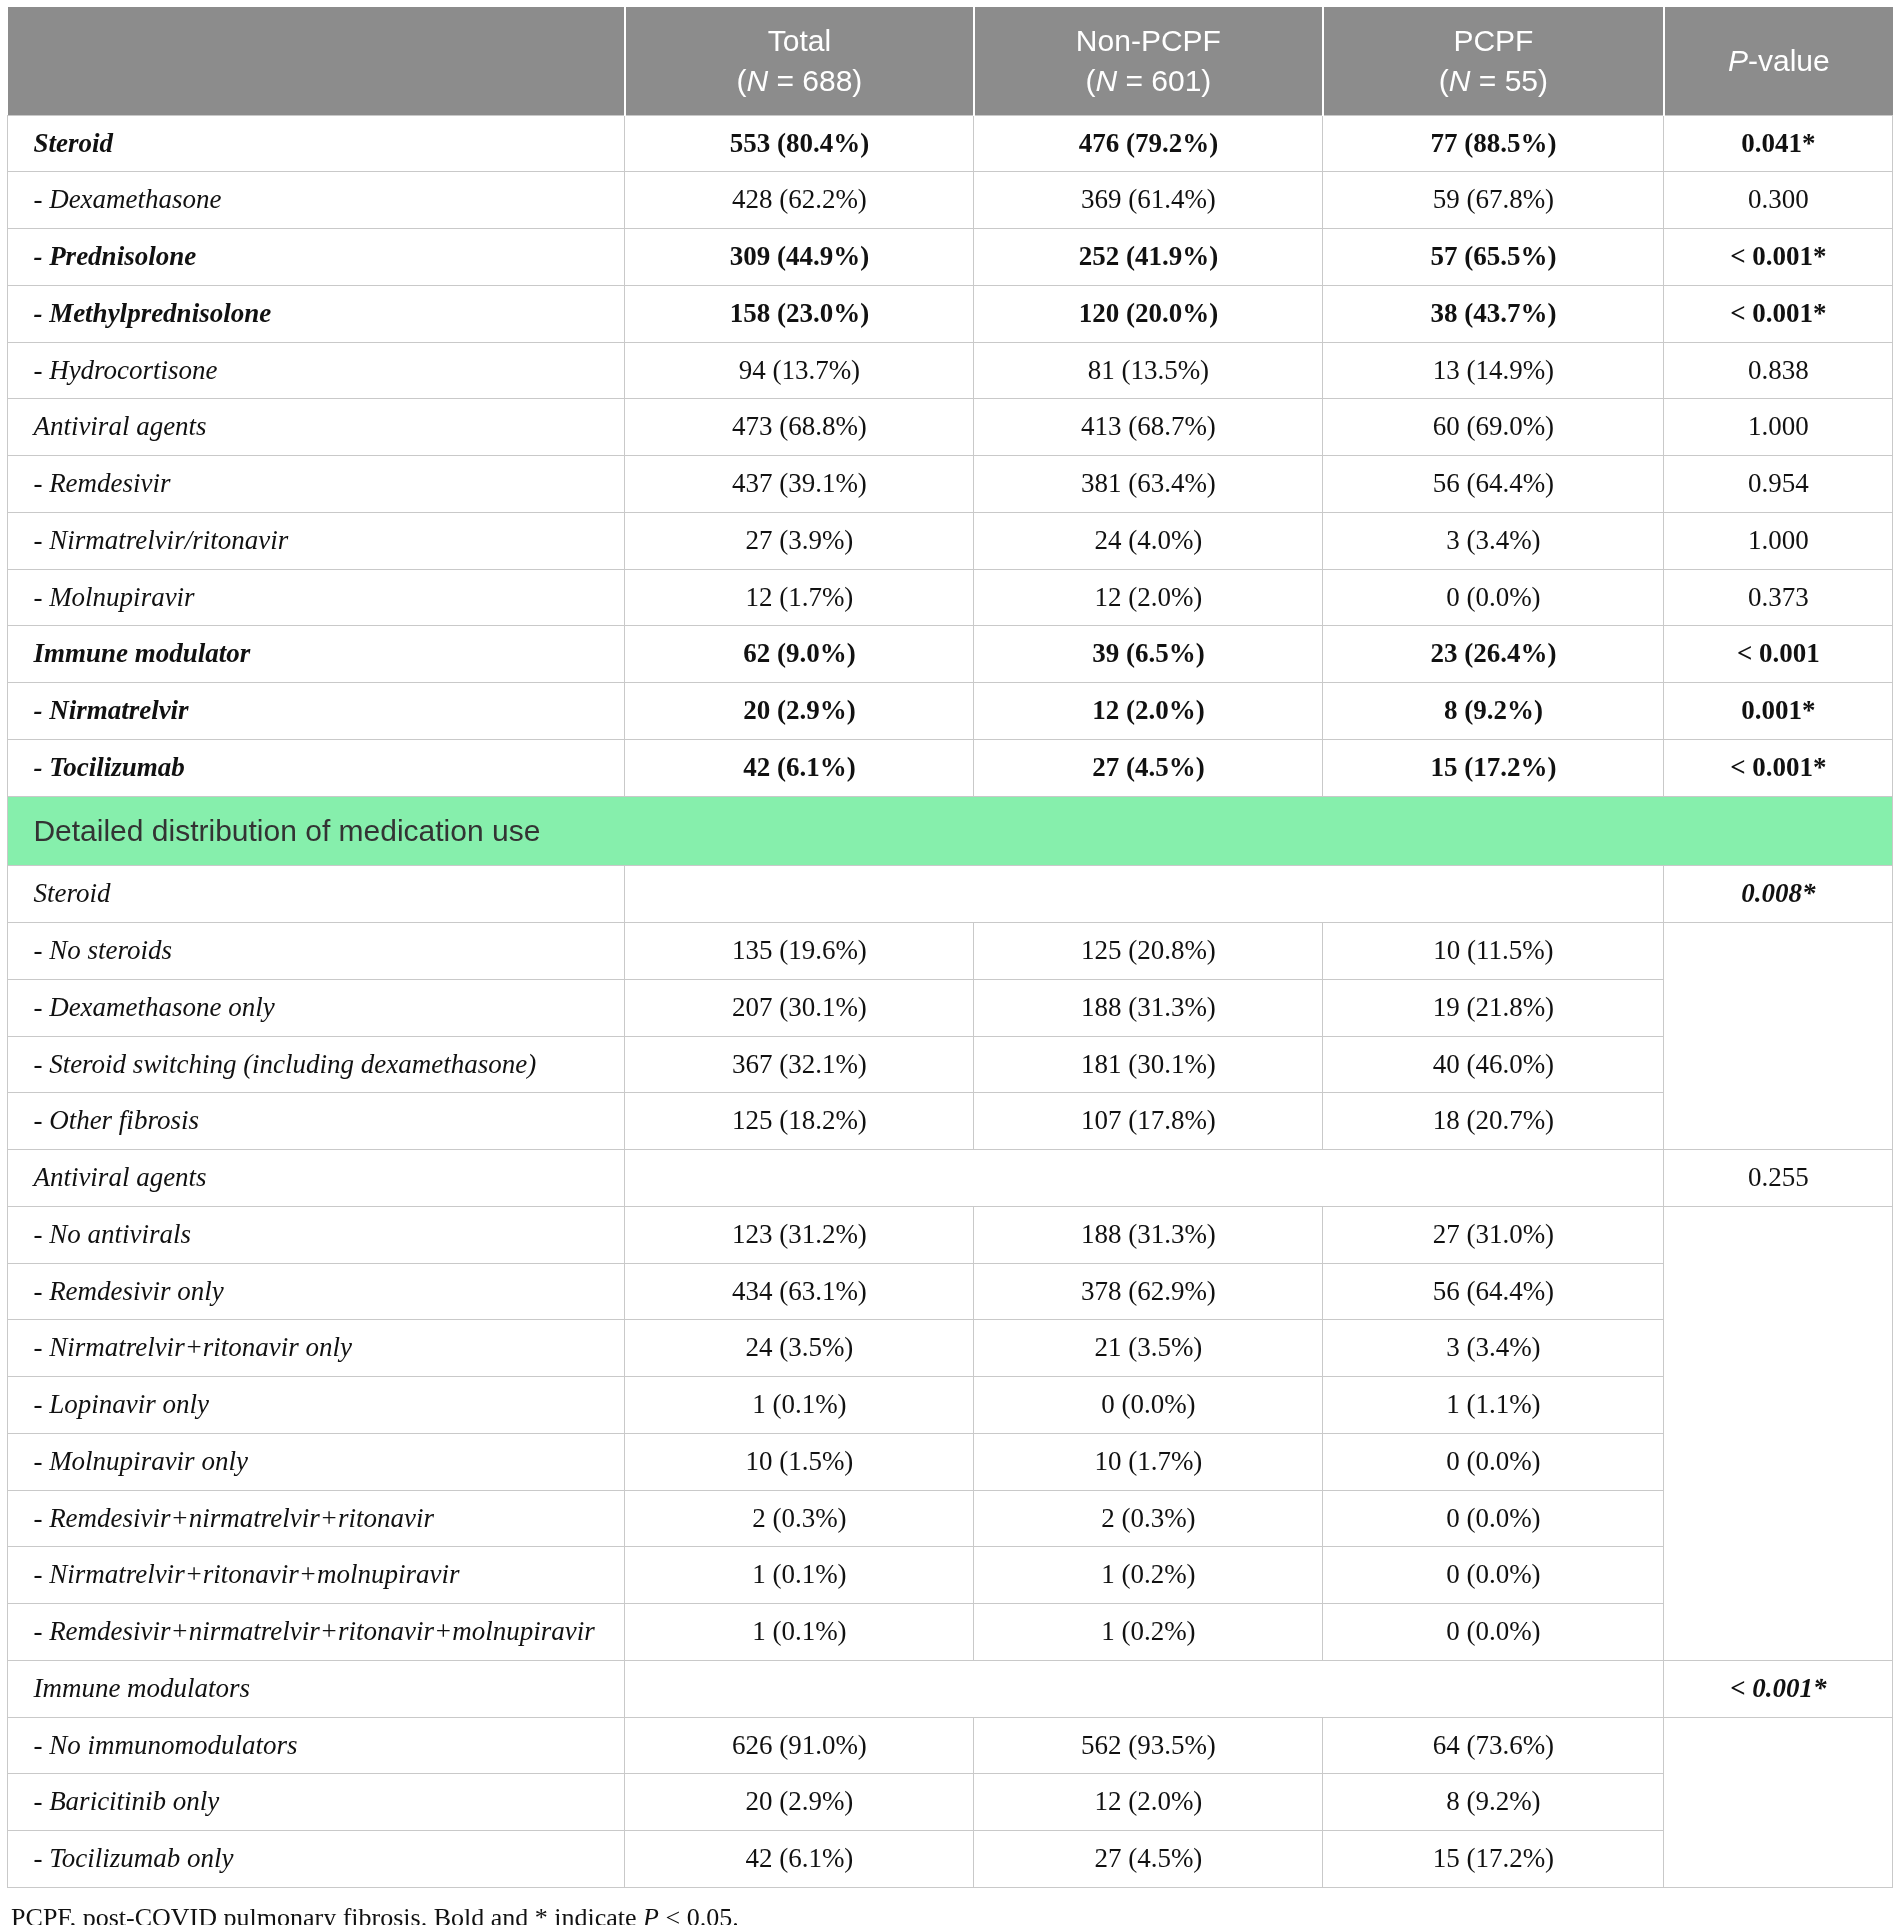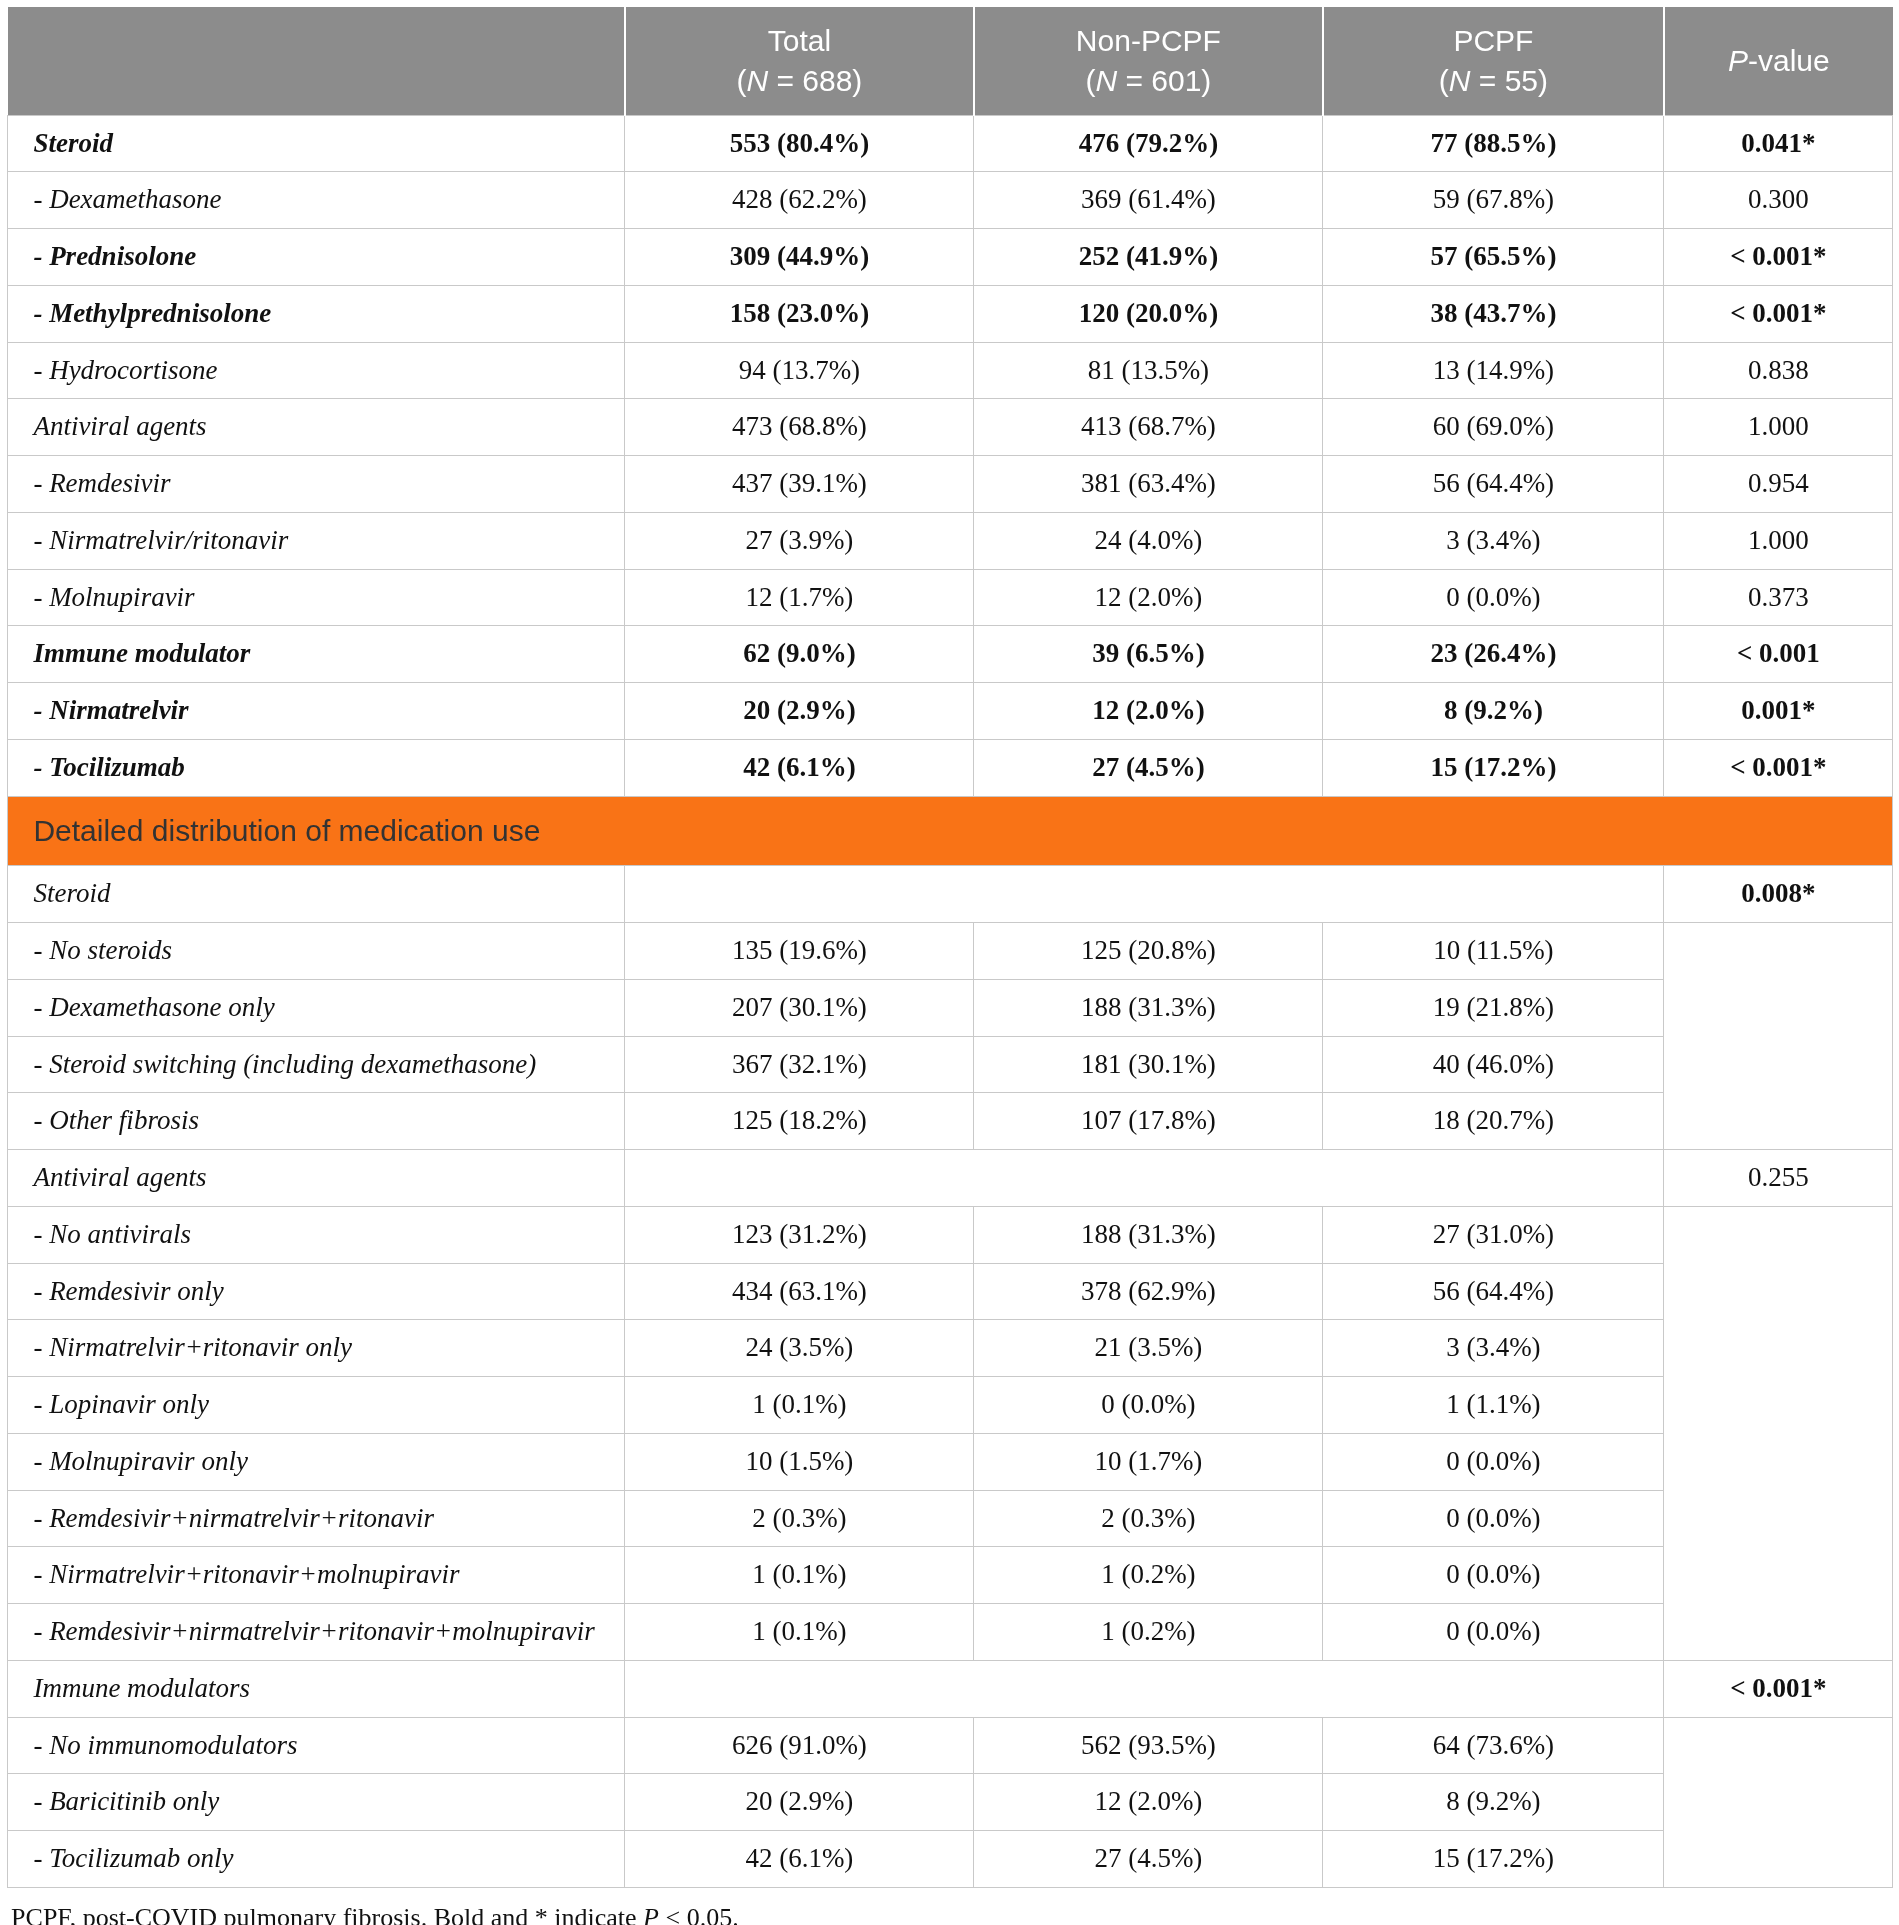--- a/index.html
+++ b/index.html
@@ -49,23 +49,24 @@
   tbody td.label {
     text-align: left;
     padding-left: 25px;
     font-style: italic;
   }
   tr.b td {
     font-weight: bold;
   }
   td.pbold {
     font-weight: bold;
+    font-style: italic;
   }
   td.section-header {
-    background: #f97316;
+    background: #86efac;
     font-family: "Liberation Sans", sans-serif;
     font-size: 30px;
     color: #333333;
     text-align: left;
     padding: 15.7px 25px;
   }
   
   .footnote {
     font-size: 26px;
     color: #111111;

